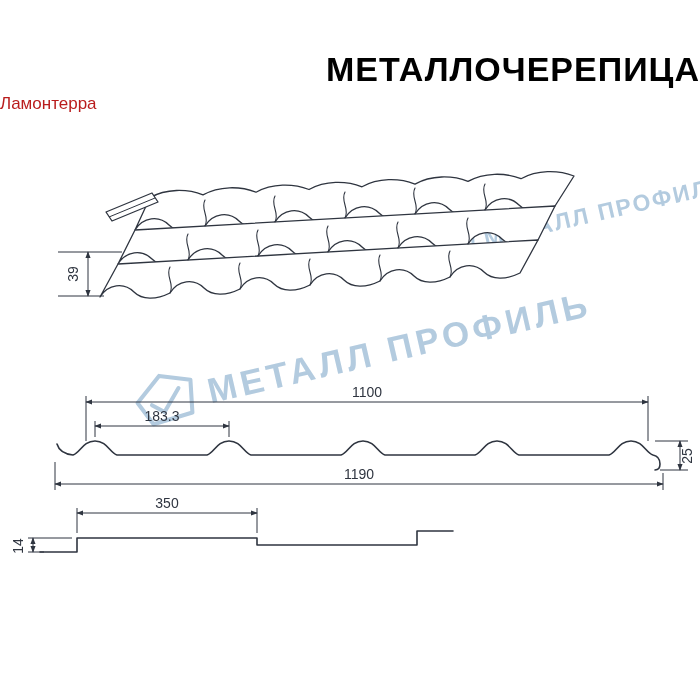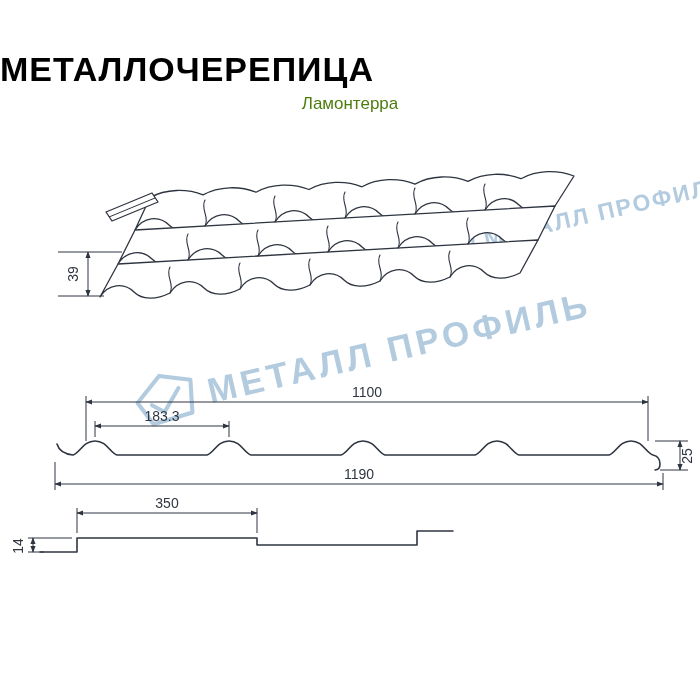--- a/index.html
+++ b/index.html
@@ -3,26 +3,26 @@
 <meta charset="utf-8">
 <style>
   html,body { margin:0; padding:0; }
   body {
     width:700px; height:700px; position:relative; overflow:hidden;
     background:#ffffff;
     font-family:"Liberation Sans", sans-serif;
   }
   .title {
     position:absolute; top:50px; left:0; width:100%;
-    text-align:left; font-size:34px; font-weight:bold;
+    text-align:right; font-size:34px; font-weight:bold;
     letter-spacing:1px; color:#000;
   }
   .subtitle {
     position:absolute; top:94px; left:0; width:100%;
-    text-align:center; font-size:17px; color:#4d7c0f;
+    text-align:left; font-size:17px; color:#b91c1c;
   }
   svg.sheet { position:absolute; top:0; left:0; }
   .band { fill:#ffffff; stroke:#2f3540; stroke-width:1.3; stroke-linejoin:round; }
   .ln   { fill:none; stroke:#2f3540; stroke-width:1.6; stroke-linejoin:round; stroke-linecap:round; }
   .mid  { fill:none; stroke:#2f3540; stroke-width:1.1; stroke-linecap:round; }
   .thin { fill:none; stroke:#2f3540; stroke-width:1; }
   .dimtxt { font-size:14px; fill:#2f3540; text-anchor:middle; }
   .wmtxt { fill:#b3cbdf; font-weight:bold; }
   .wmln  { fill:none; stroke:#b3cbdf; stroke-width:3; stroke-linejoin:round; stroke-linecap:round; }
 </style>

